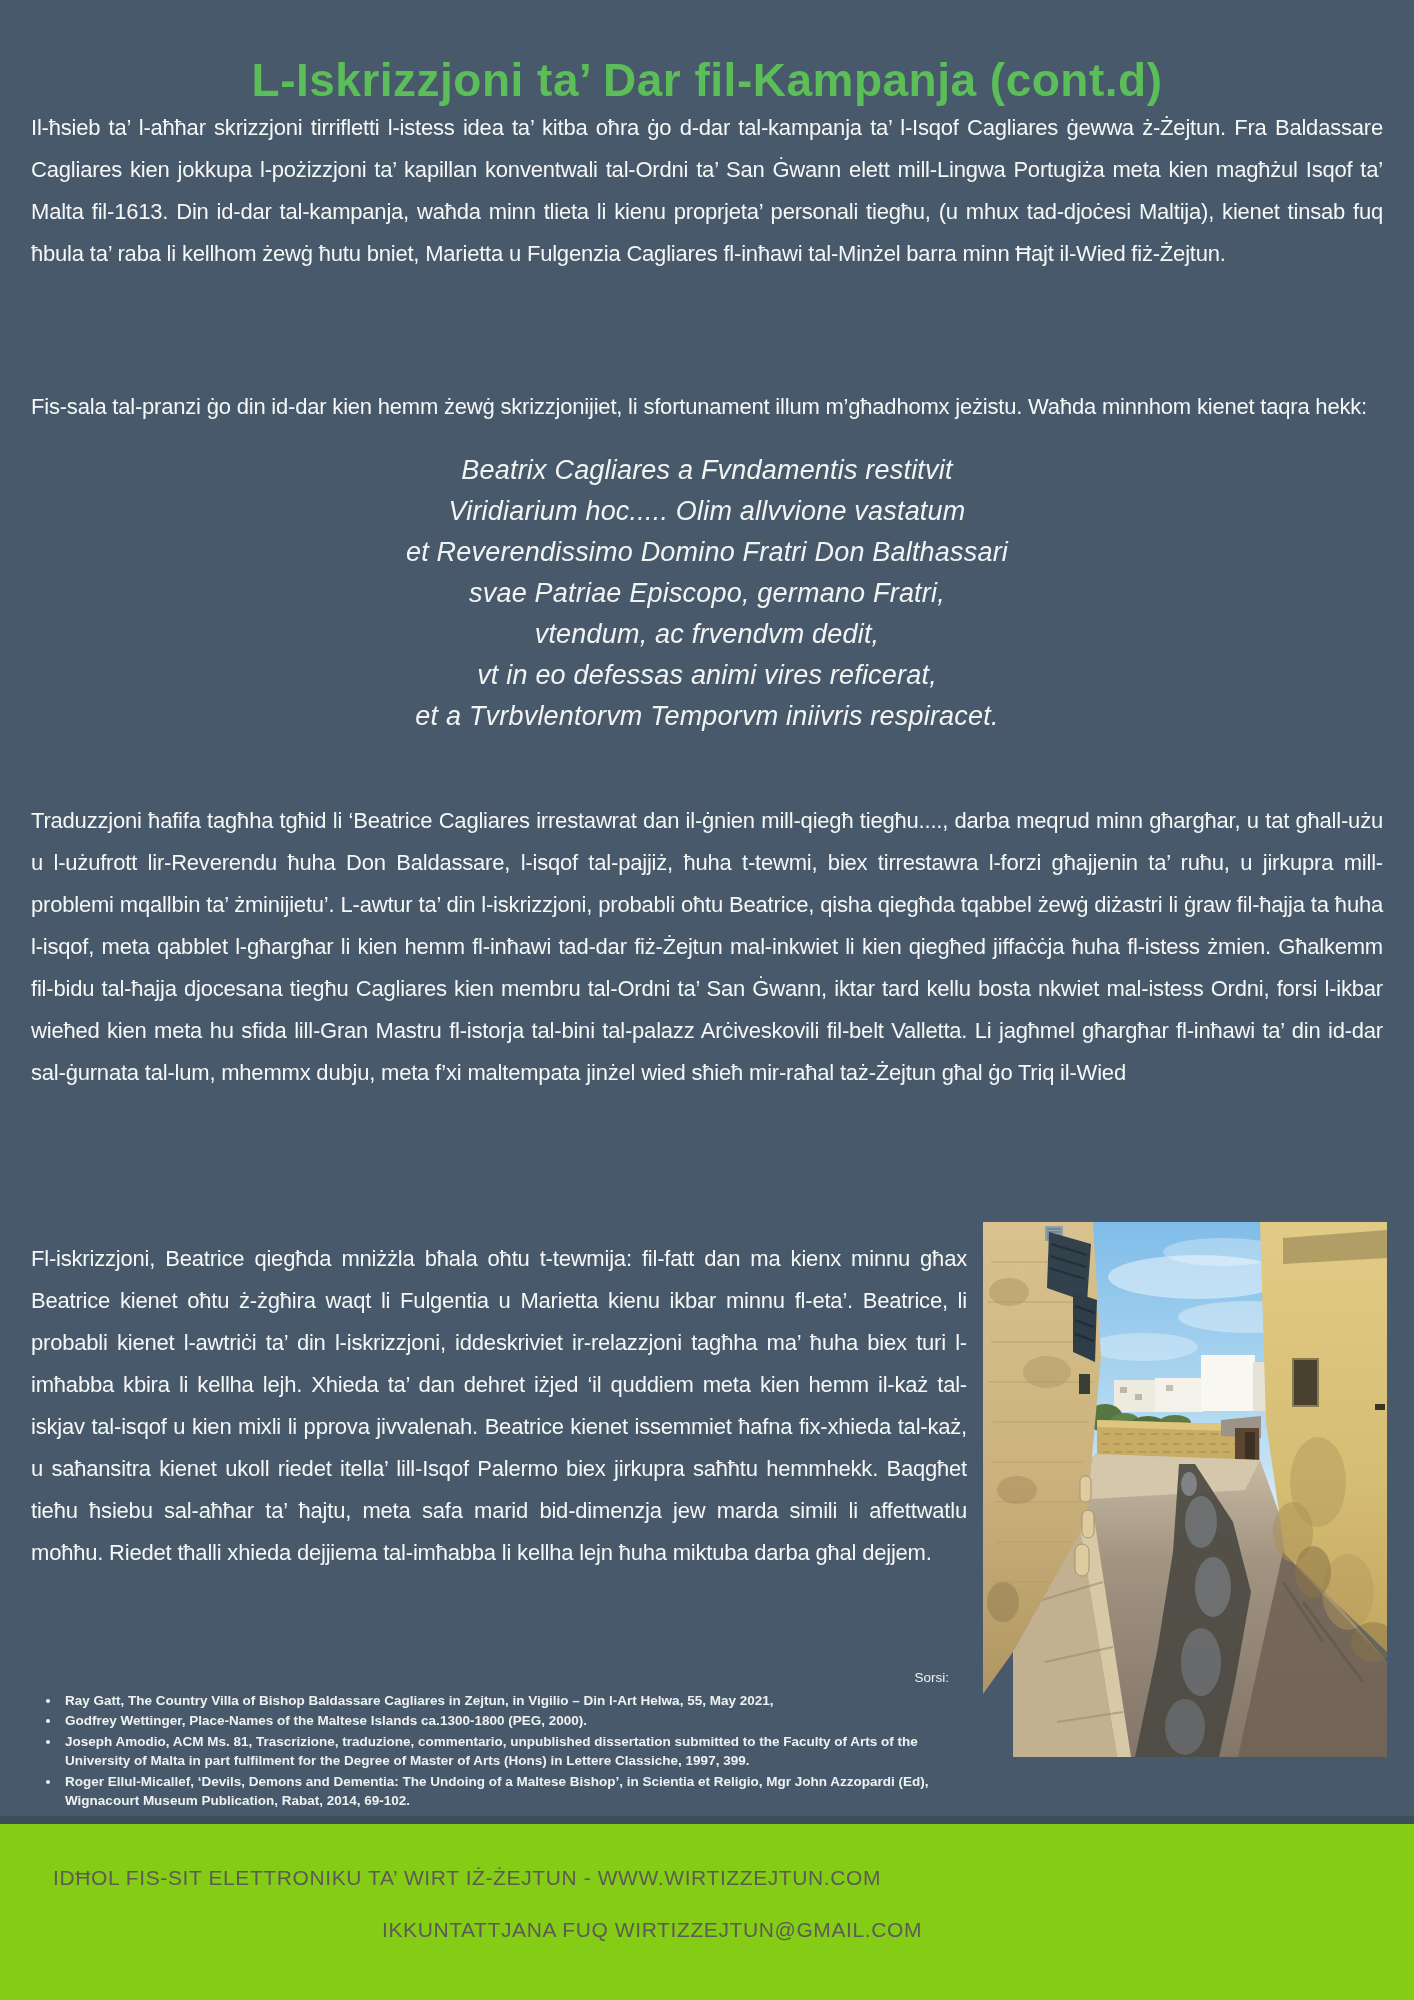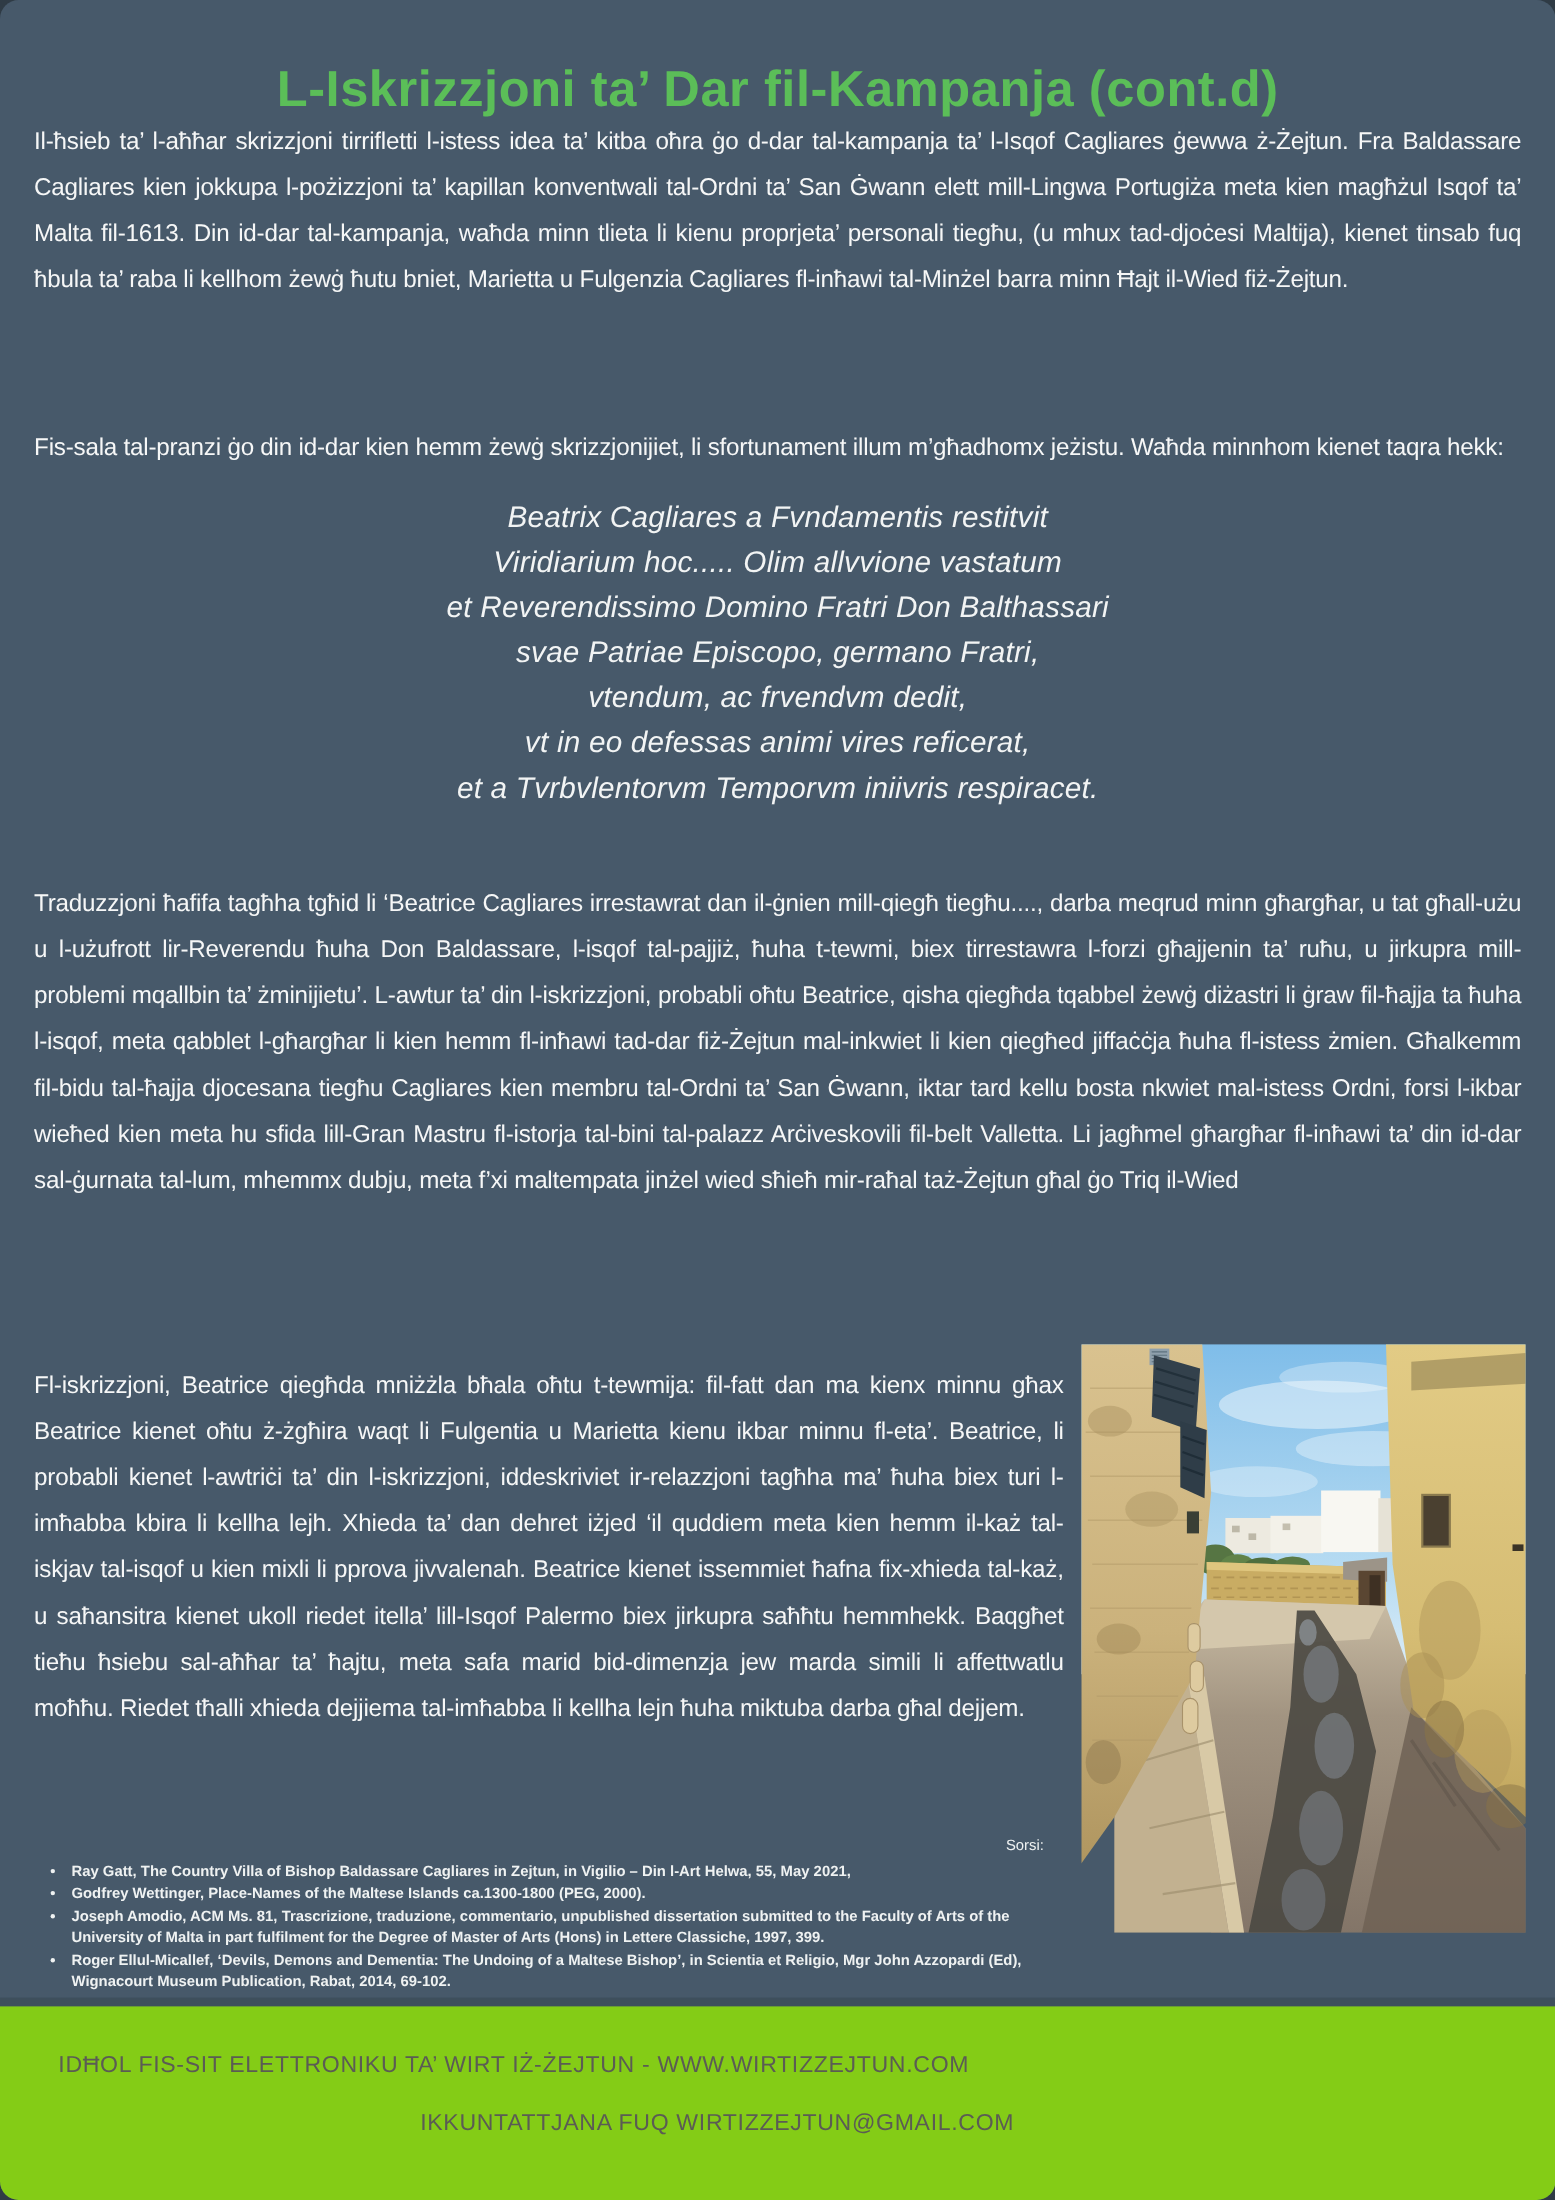--- a/index.html
+++ b/index.html
@@ -3,21 +3,20 @@
 <meta charset="utf-8">
 <style>
   html,body{margin:0;padding:0;background:#2f3b45;}
   .page{
     position:relative;
     width:1414px;height:2000px;
     background:#47596A;
     overflow:hidden;
     font-family:"Liberation Sans", sans-serif;
     margin:0 auto;
-    border-radius:17px;
   }
   .page-title{
     position:absolute;top:22px;left:0;width:1414px;
     text-align:center;
     font-size:46px;font-weight:bold;
     letter-spacing:0.5px;
     color:#5BBE58;
   }
   .body-par{
     position:absolute;left:31px;width:1352px;

